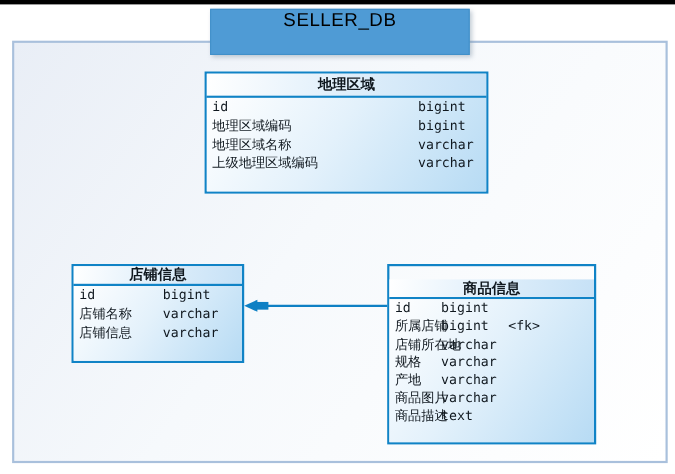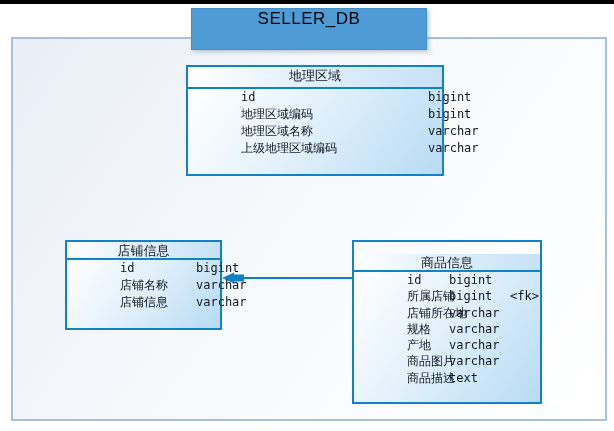--- a/index.html
+++ b/index.html
@@ -24,28 +24,28 @@
   }
   .etable{
     position:absolute;
     border:2px solid #1083c6;
     font-family:"DejaVu Sans Mono","Liberation Mono",monospace;
     font-size:12px;color:#10181f;
   }
   .thead{
     border-bottom:2px solid #1083c6;
     background:linear-gradient(100deg,#ffffff 0%,#e2f0fb 45%,#c6e1f6 100%);
-    text-align:center;font-weight:normal;font-size:13px;
-    display:flex;justify-content:center;
+    text-align:center;font-weight:bold;font-size:13px;
+    display:flex;align-items:center;justify-content:center;
   }
   .tbody{
     background:linear-gradient(125deg,#ffffff 0%,#e3f1fb 45%,#b7dbf4 100%);
     position:relative;
   }
-  .row{position:relative;margin-left:48px;}
+  .row{position:relative;}
   .row span{position:absolute;top:0;white-space:nowrap;}
   .col-name{left:5px;}
   
   .t1{left:186px;top:65px;width:254px;}
   .t1 .thead{height:20px;}
   .t1 .tbody{height:85px;}
   .t1 .row{height:17px;line-height:17px;}
   .t1 .col-type{left:192px;}
   
   .t2{left:65px;top:240px;width:153px;}

